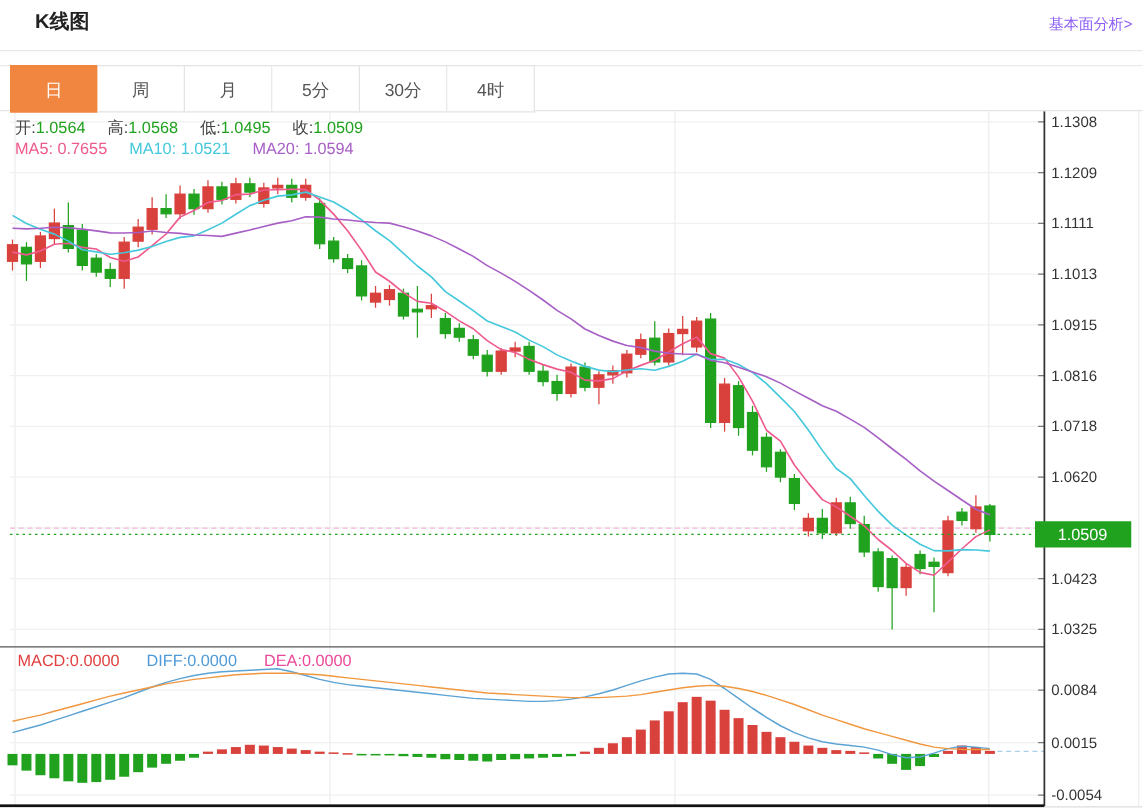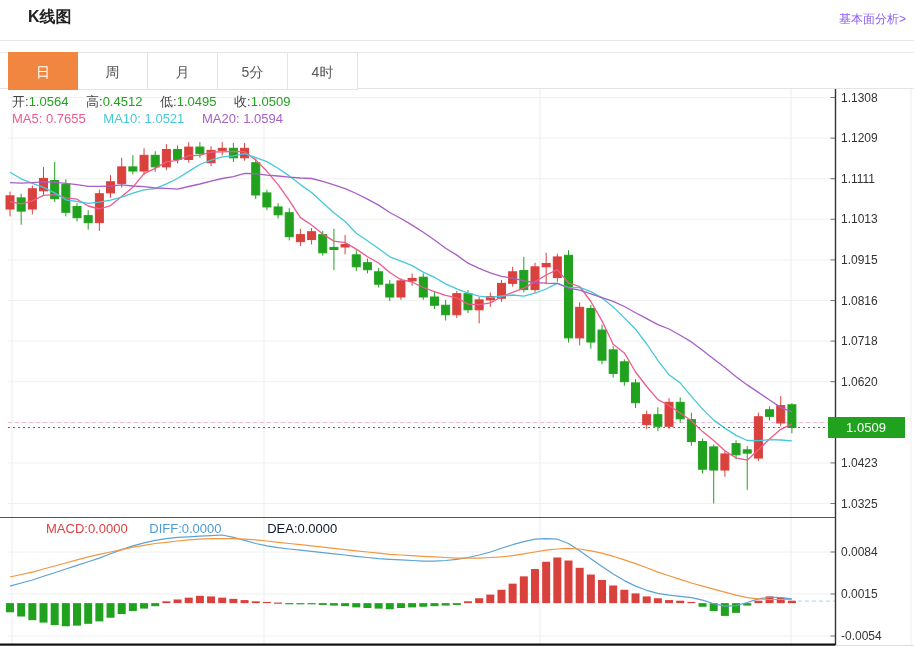--- a/index.html
+++ b/index.html
@@ -303,34 +303,35 @@
 <div class="page-title">K线图</div>
 <div class="fund-link">基本面分析&gt;</div>
 <div class="title-divider"></div>
 
 <div class="tabstrip">
   <div class="tabs">
     <div class="tab active">日</div>
     <div class="tab">周</div>
     <div class="tab">月</div>
     <div class="tab">5分</div>
+    <div class="tab">30分</div>
     <div class="tab">4时</div>
   </div>
 </div>
 
 <div class="legend" style="top:93px">
   <span class="pair"><span class="lbl">开:</span><span class="ohlc-val">1.0564</span></span>
-  <span class="pair"><span class="lbl">高:</span><span class="ohlc-val">0.4512</span></span>
+  <span class="pair"><span class="lbl">高:</span><span class="ohlc-val">1.0568</span></span>
   <span class="pair"><span class="lbl">低:</span><span class="ohlc-val">1.0495</span></span>
   <span class="pair"><span class="lbl">收:</span><span class="ohlc-val">1.0509</span></span>
 </div>
 
 <div class="legend" style="top:111px">
   <span class="pair" style="color: rgb(238, 90, 141);"><span>MA5:</span> <span>0.7655</span></span>
   <span class="pair" style="color: rgb(69, 200, 220);"><span>MA10:</span> <span>1.0521</span></span>
   <span class="pair" style="color: rgb(167, 95, 198);"><span>MA20:</span> <span>1.0594</span></span>
 </div>
 
 <div class="macd-legend">
-  <span class="pair" style="color: rgb(224, 64, 64); margin-left: 32px;"><span>MACD:</span><span>0.0000</span></span>
+  <span class="pair" style="color: rgb(224, 64, 64);"><span>MACD:</span><span>0.0000</span></span>
   <span class="pair" style="color: rgb(79, 154, 216);"><span>DIFF:</span><span>0.0000</span></span>
-  <span class="pair" style="color: #0f172a; margin-left: 24px;"><span>DEA:</span><span>0.0000</span></span>
+  <span class="pair" style="color: #ec4899;"><span>DEA:</span><span>0.0000</span></span>
 </div>
 
 </body></html>

